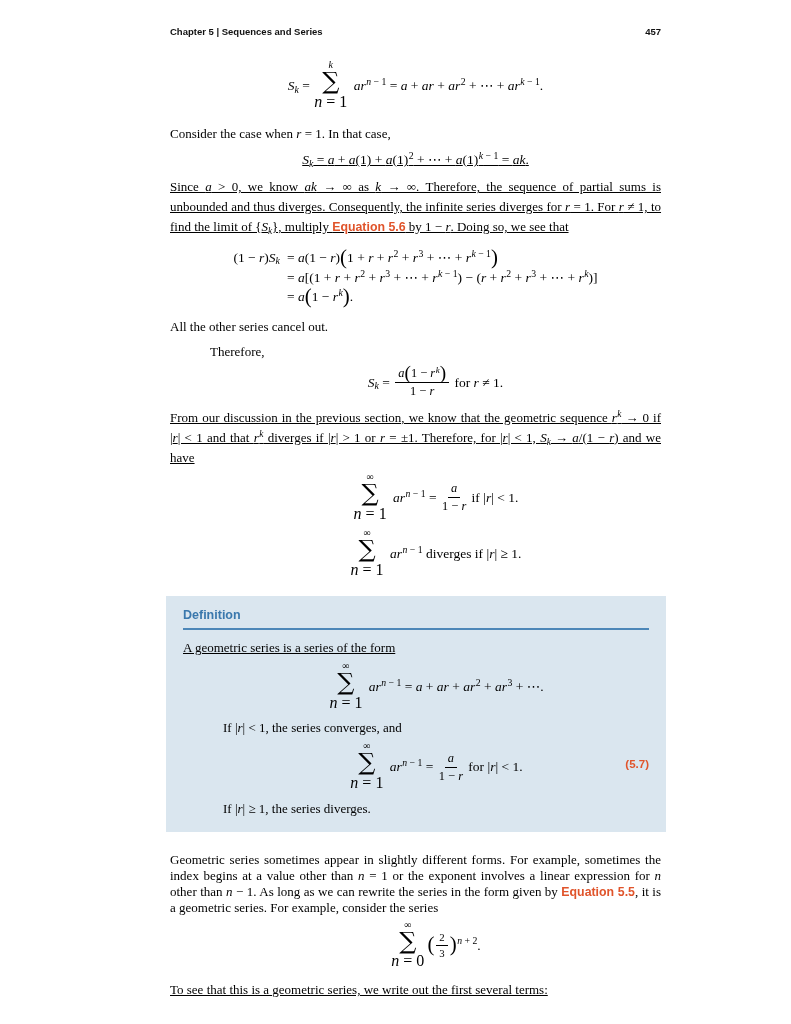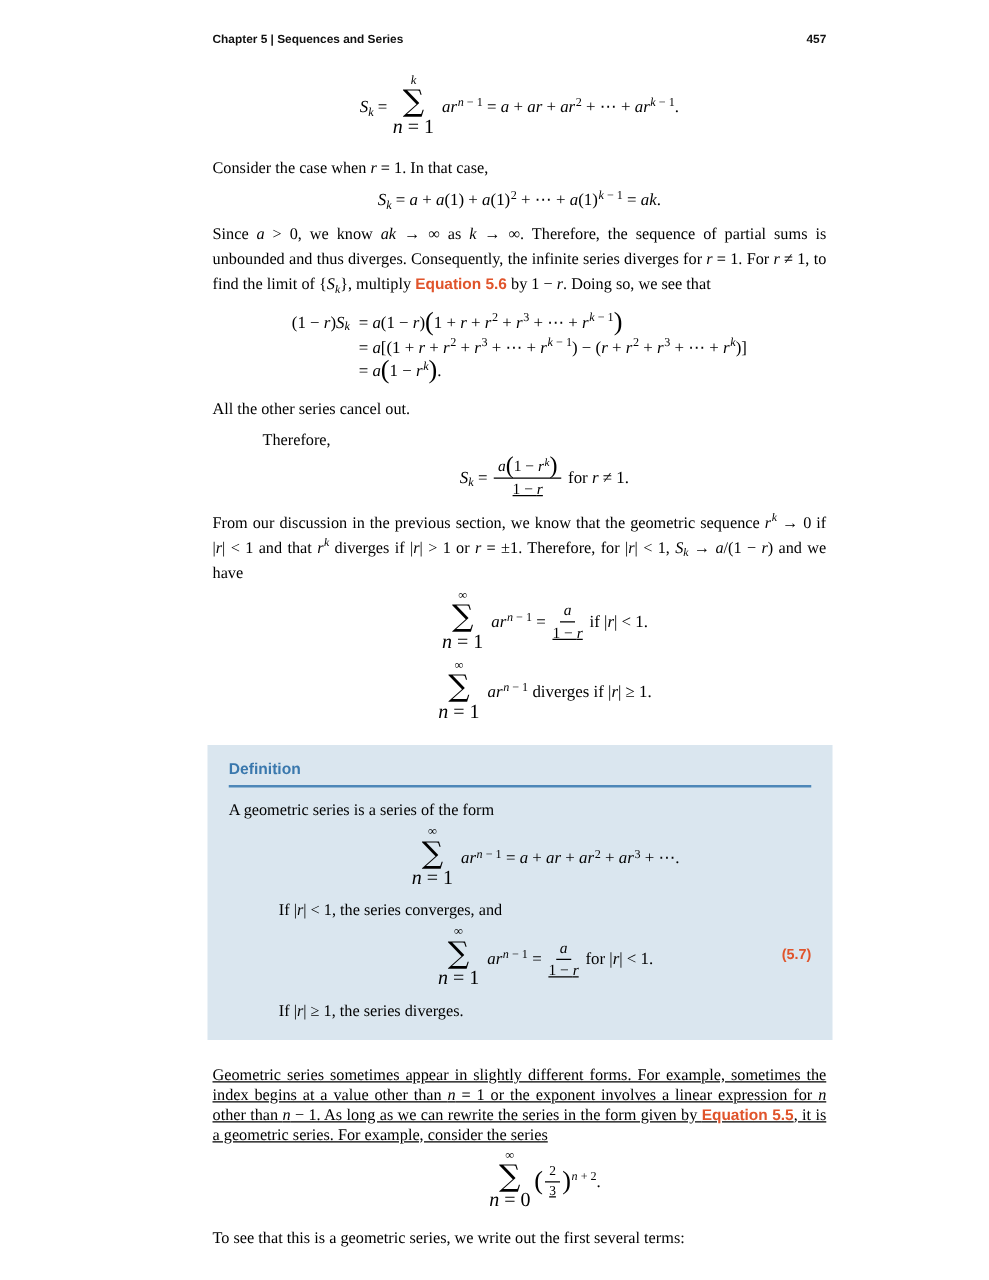--- a/index.html
+++ b/index.html
@@ -17,38 +17,38 @@
     font-size:13px;color:#000;
   }
   .page-header{
     display:flex;justify-content:space-between;align-items:baseline;
     font-family:"Liberation Sans","DejaVu Sans",sans-serif;
     font-size:9.5px;font-weight:bold;color:#111;
   }
   p{margin:0;}
   .body-p{line-height:20px;}
   .just{text-align:justify;}
-  .tight{line-height:16px;text-decoration:underline;}
+  .tight{line-height:16px;}
   .disp{text-align:center;line-height:1.25;font-size:13.5px;}
   .mt-lg{margin-top:24px;}
   .mt-md{margin-top:12px;}
-  .mt-sm{margin-top:8px;}
+  .mt-sm{margin-top:8px;text-decoration:underline;}
   .mt-xs{margin-top:5px;margin-left:40px;}
   i{font-style:italic;}
   sup{font-size:.72em;line-height:0;position:relative;top:-.5em;vertical-align:baseline;margin-left:.5px;}
   sub{font-size:.72em;line-height:0;position:relative;top:.3em;vertical-align:baseline;}
   
   .msum{display:inline-flex;flex-direction:column;align-items:center;vertical-align:middle;line-height:1;margin:0 3px 0 1px;position:relative;top:-1px;}
   .msum .mtop{font-size:10px;line-height:1;}
   .msum .sigma{font-size:24px;line-height:.95;font-family:"DejaVu Serif",serif;}
   .msum .mbot{font-size:16px;line-height:1.15;white-space:nowrap;}
   
   .mfrac{display:inline-flex;flex-direction:column;align-items:center;vertical-align:middle;margin:0 2px;font-size:.92em;position:relative;top:-1px;}
   .mfrac .mnum{padding:0 3px 1px;border-bottom:1px solid #000;line-height:1.2;white-space:nowrap;text-align:right;}
-  .mfrac .mden{padding-top:1px;line-height:1.2;white-space:nowrap;text-decoration:underline;}
+  .mfrac .mden{padding-top:1px;line-height:1.2;white-space:nowrap;}
   .small-frac .mfrac{font-size:.8em;}
   
   .mbig{font-size:1.55em;line-height:0;vertical-align:-.08em;}
   
   .eqref{color:var(--accent-orange);font-family:"Liberation Sans","DejaVu Sans",sans-serif;font-weight:bold;font-size:.95em;}
   
   .eqalign{display:grid;grid-template-columns:auto auto;justify-content:center;column-gap:7px;row-gap:3px;font-size:13.5px;}
   .eqalign .lhs{text-align:right;align-self:center;}
   .eqalign .rhs{text-align:left;}
   

